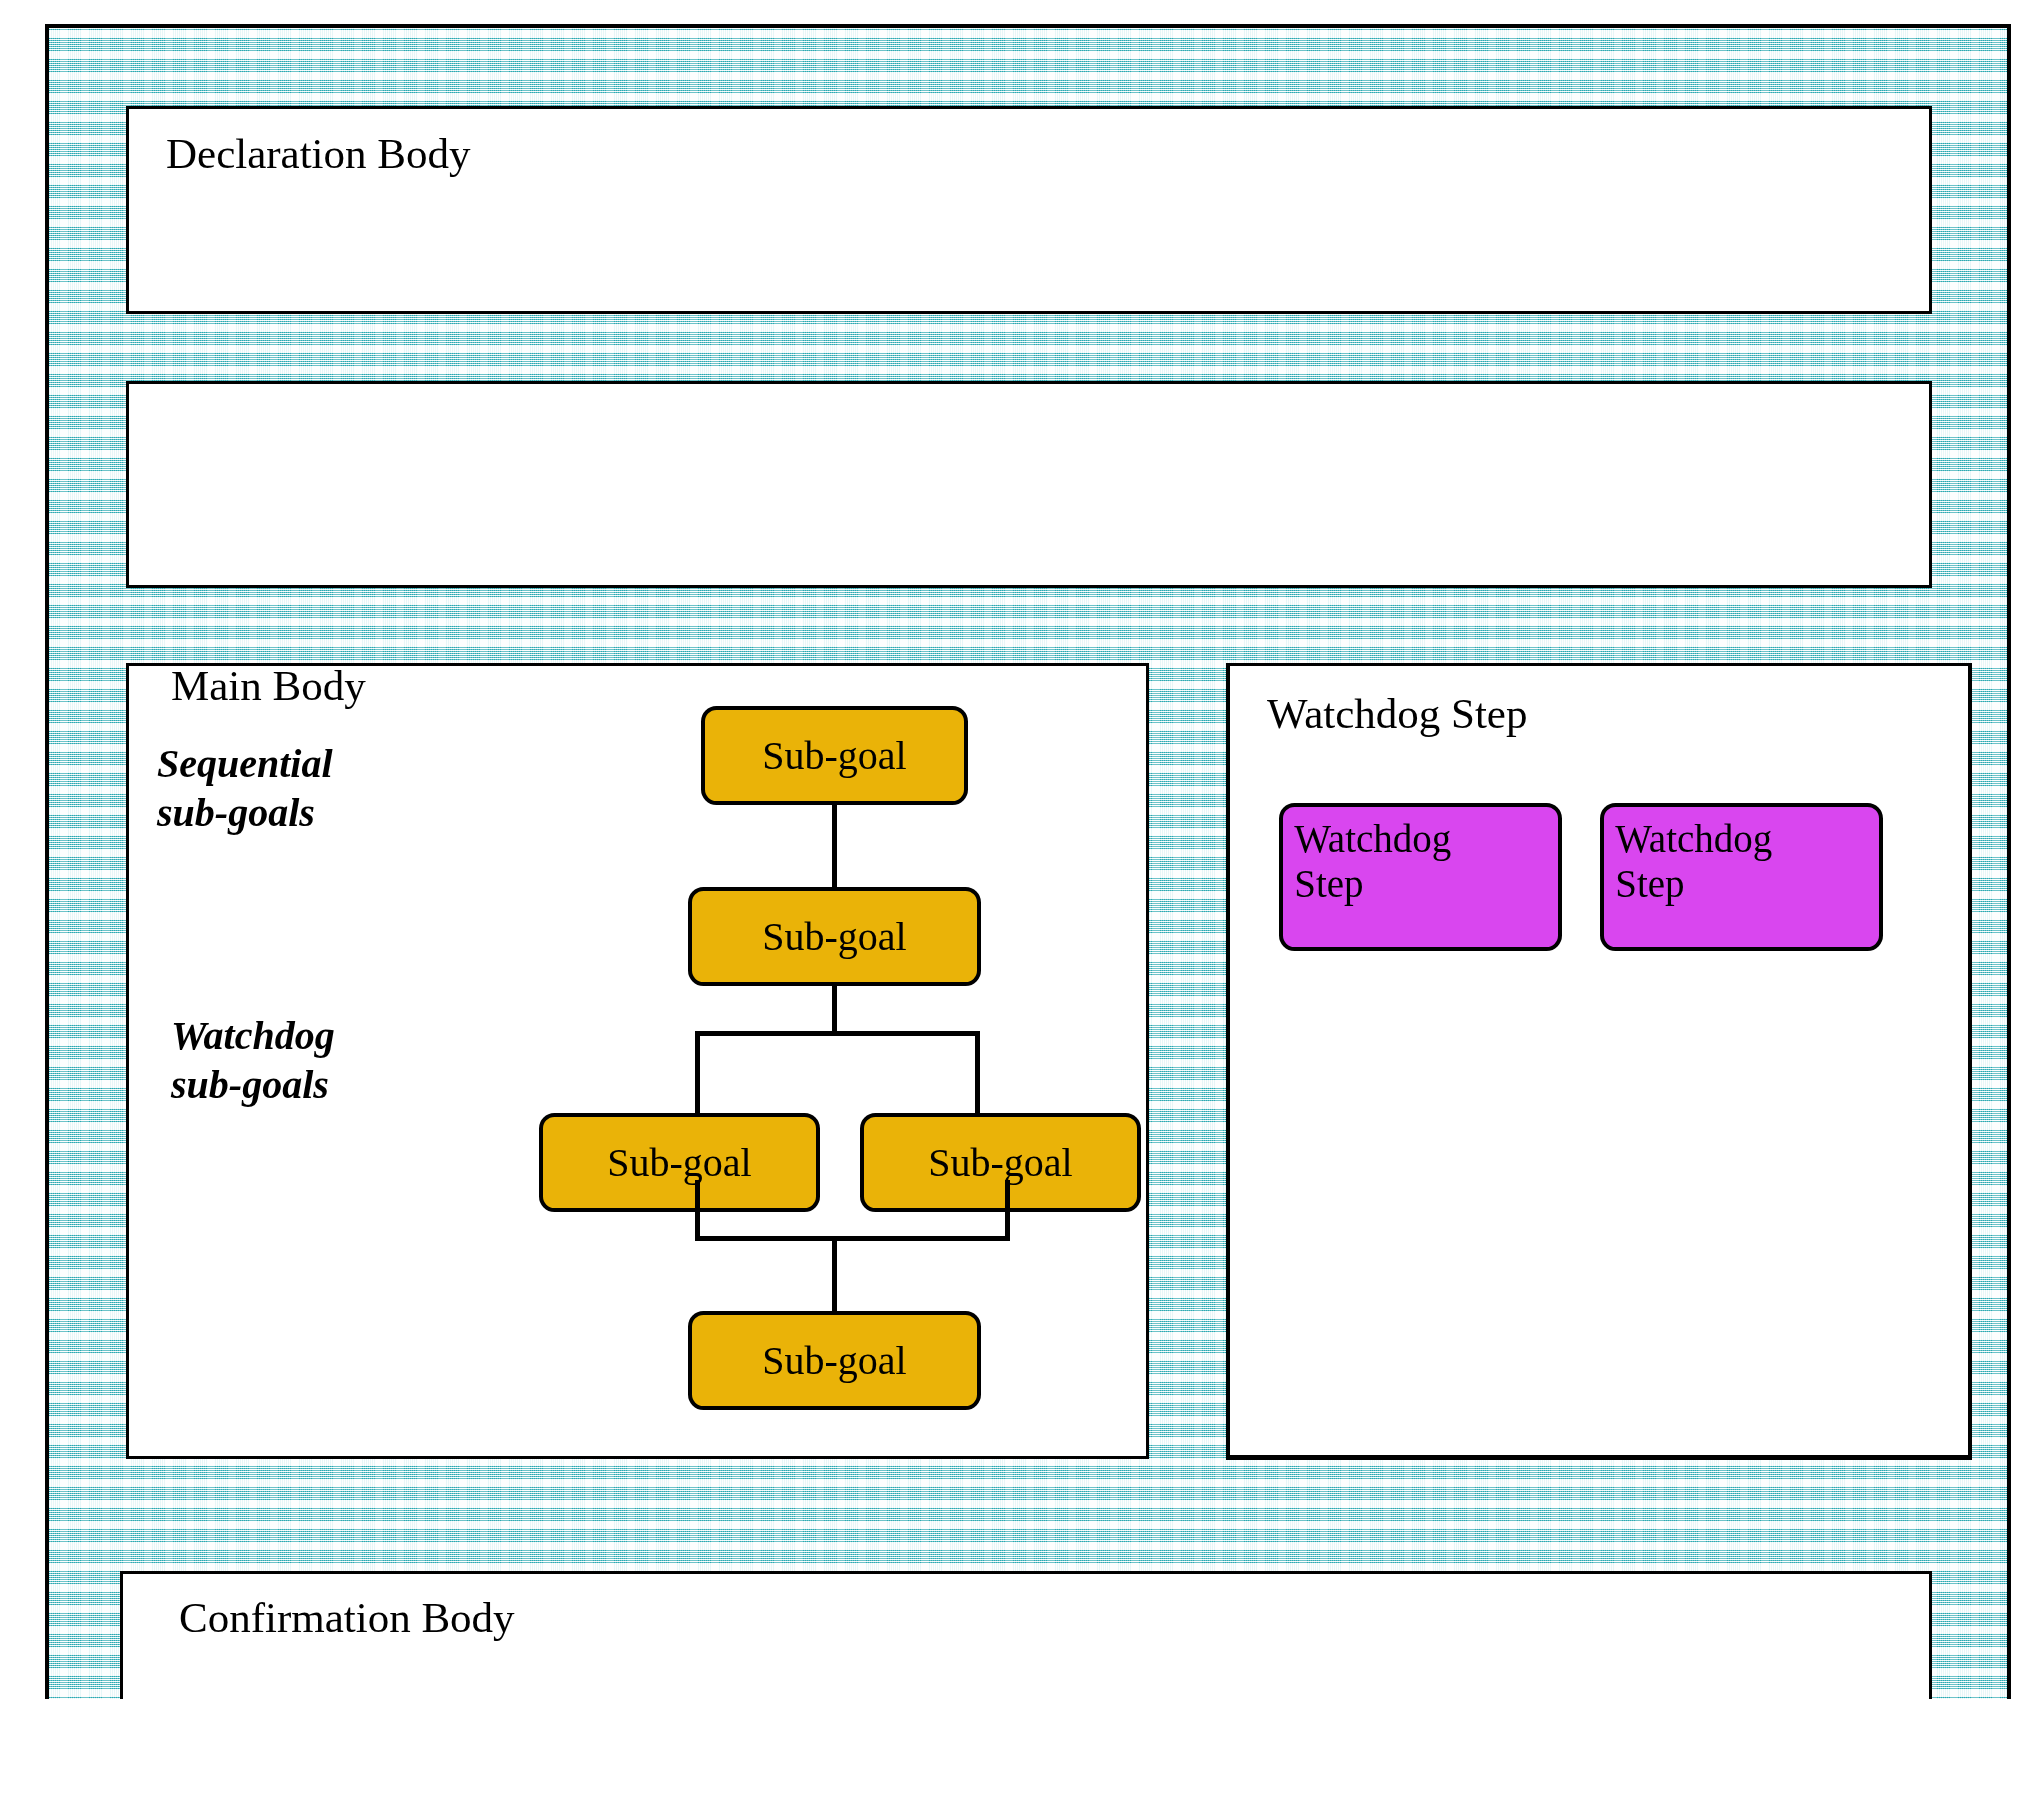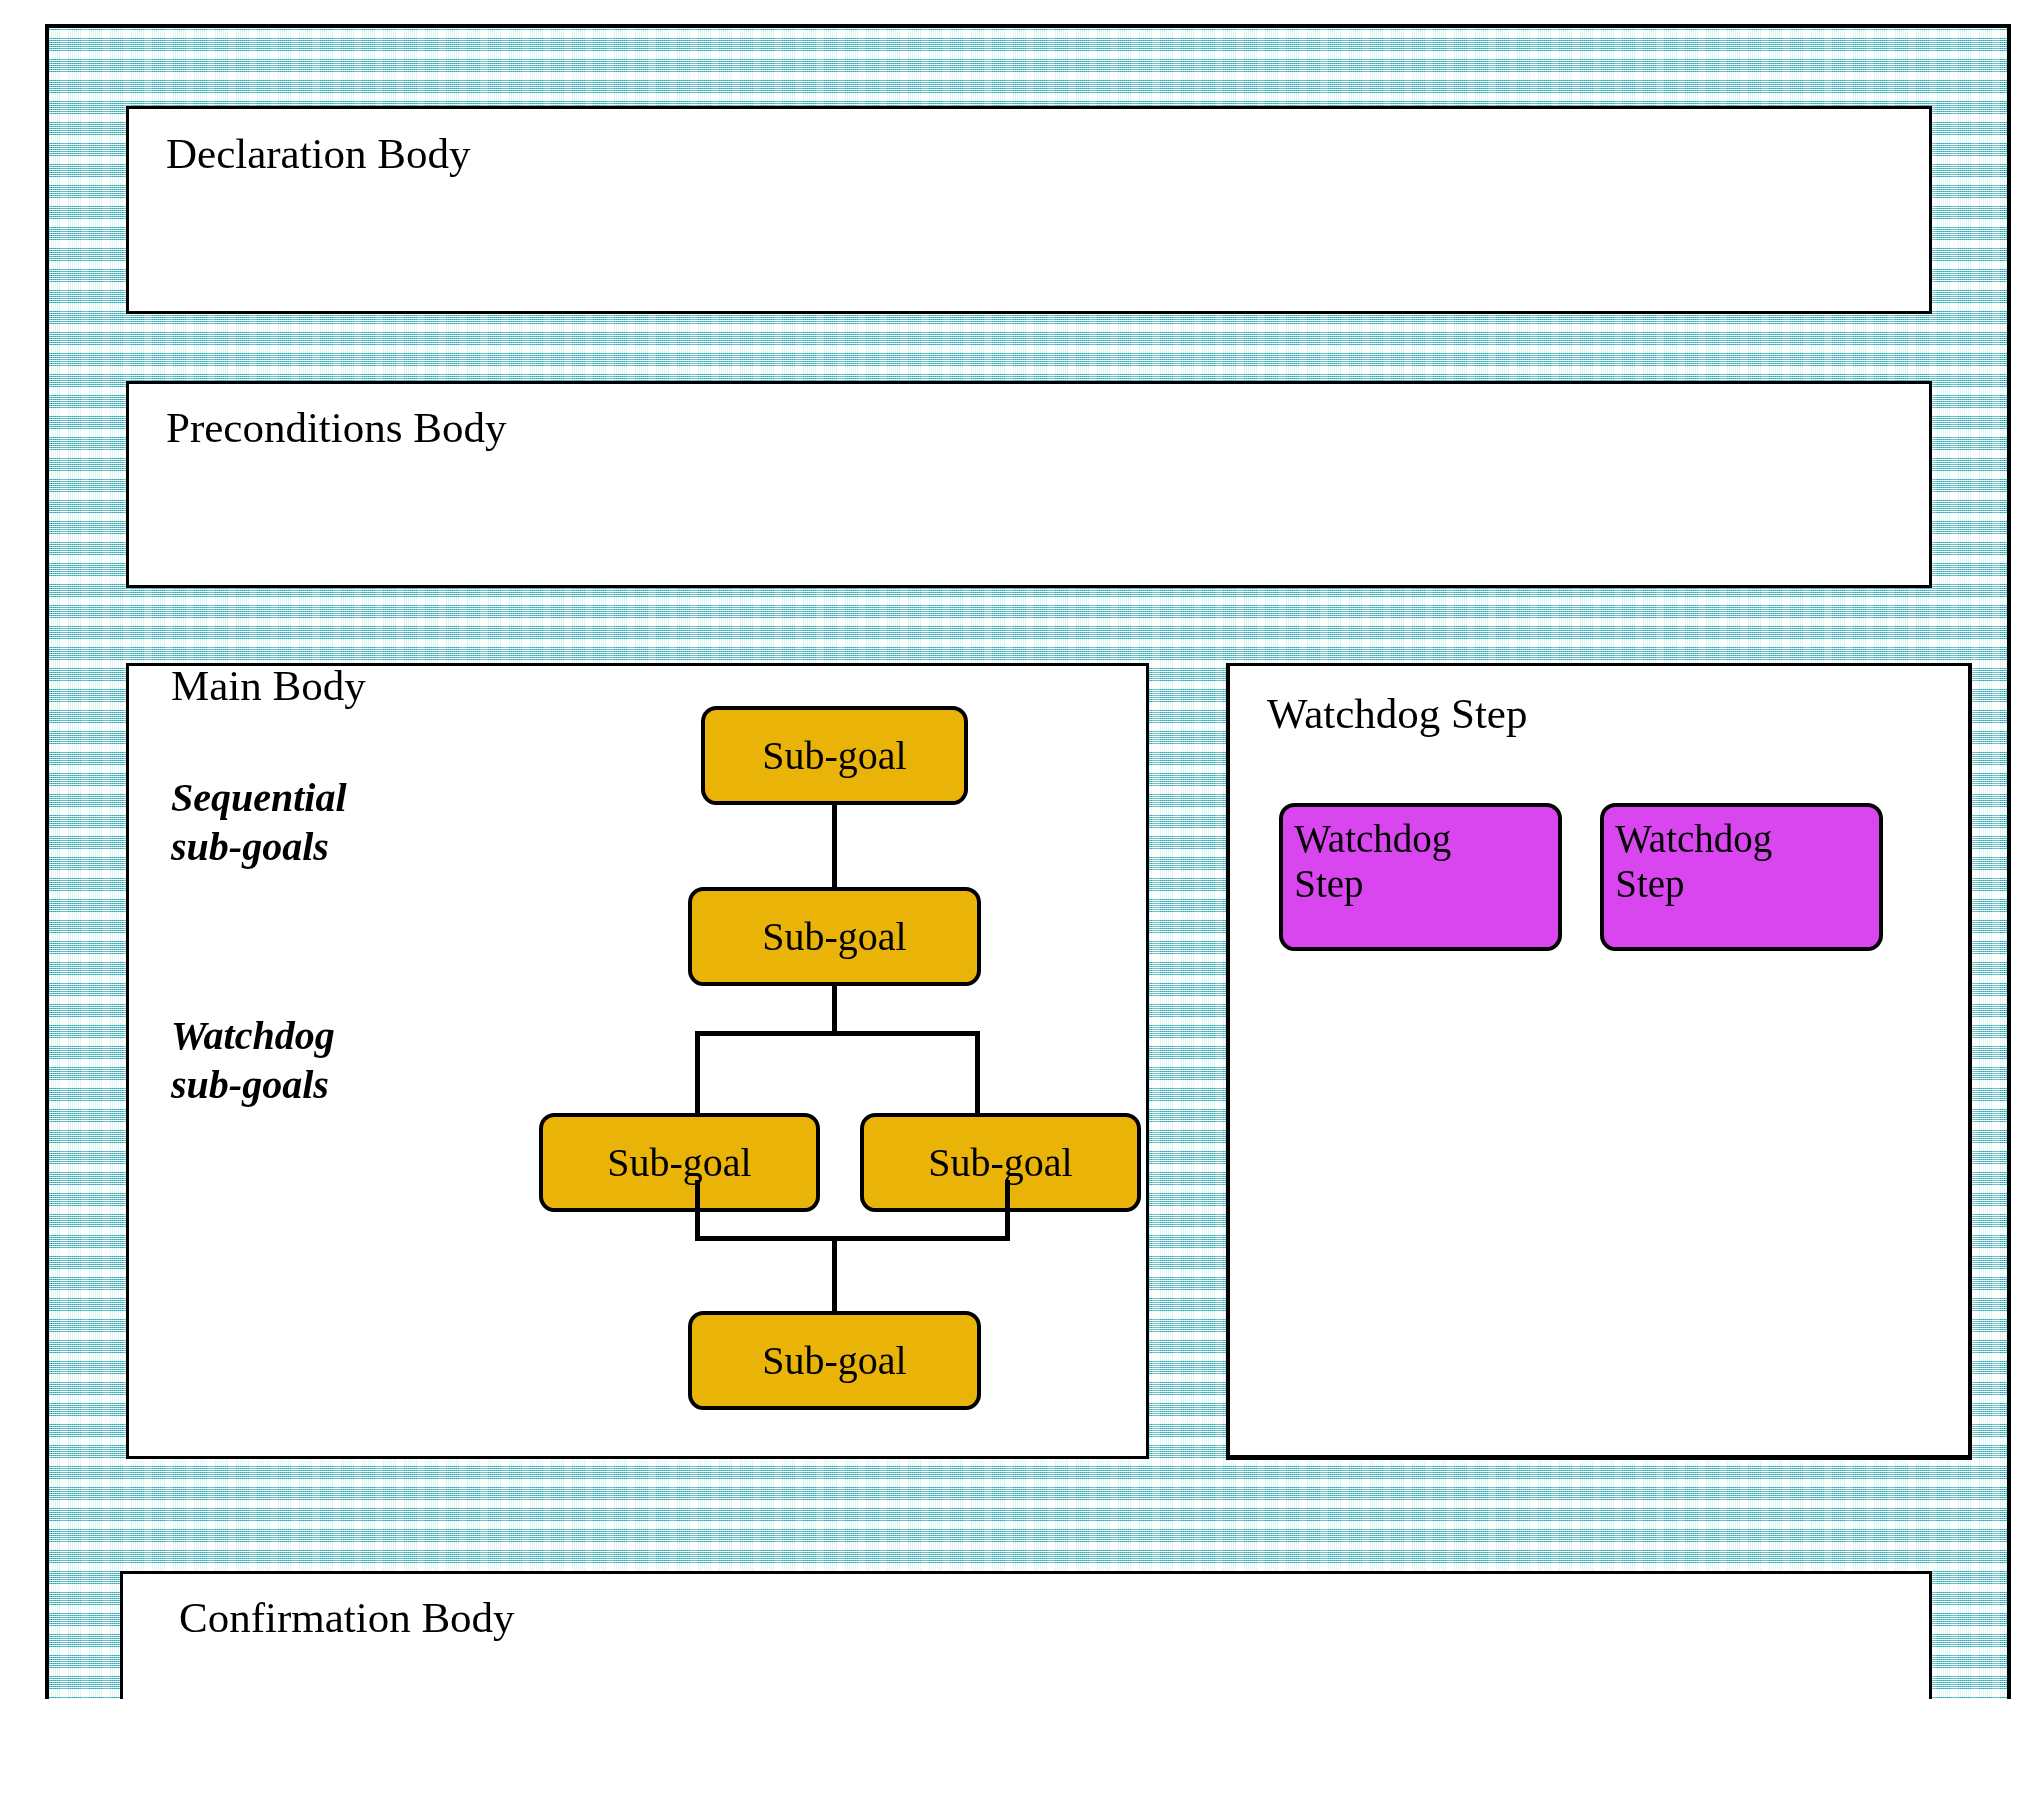--- a/index.html
+++ b/index.html
@@ -66,21 +66,21 @@
 
   .emph-label {
     position: absolute;
     font-size: 40px;
     line-height: 1.22;
     font-weight: bold;
     font-style: italic;
     color: #000000;
     white-space: pre-line;
   }
-  #label-sequential { left: 171px; top: 740px; margin-top: 34px; }
+  #label-sequential { left: 157px; top: 740px; }
   #label-parallel   { left: 171px; top: 1012px; }
 
   
   .node {
     position: absolute;
     box-sizing: border-box;
     background: #eab308;
     border: 4.9px solid #000000;
     border-radius: 15.4px;
     display: flex;
@@ -145,21 +145,20 @@
 <body>
 
 <div id="stage">
 
   <div id="outer-frame"></div>
 
   <div class="panel" id="panel-declaration"></div>
   <div class="panel-title" id="title-declaration">Declaration Body</div>
 
   <div class="panel" id="panel-preconditions"></div>
-  <div class="panel-title" id="title-preconditions">Preconditions Body</div>
 
   <div class="panel" id="panel-main"></div>
   <div class="panel-title" id="title-main">Main Body</div>
   <div class="emph-label" id="label-sequential">Sequential
 sub-goals</div>
   <div class="emph-label" id="label-parallel">Watchdog
 sub-goals</div>
 
   <div class="conn conn-v" id="conn-a"></div>
   <div class="conn conn-v" id="conn-b"></div>

